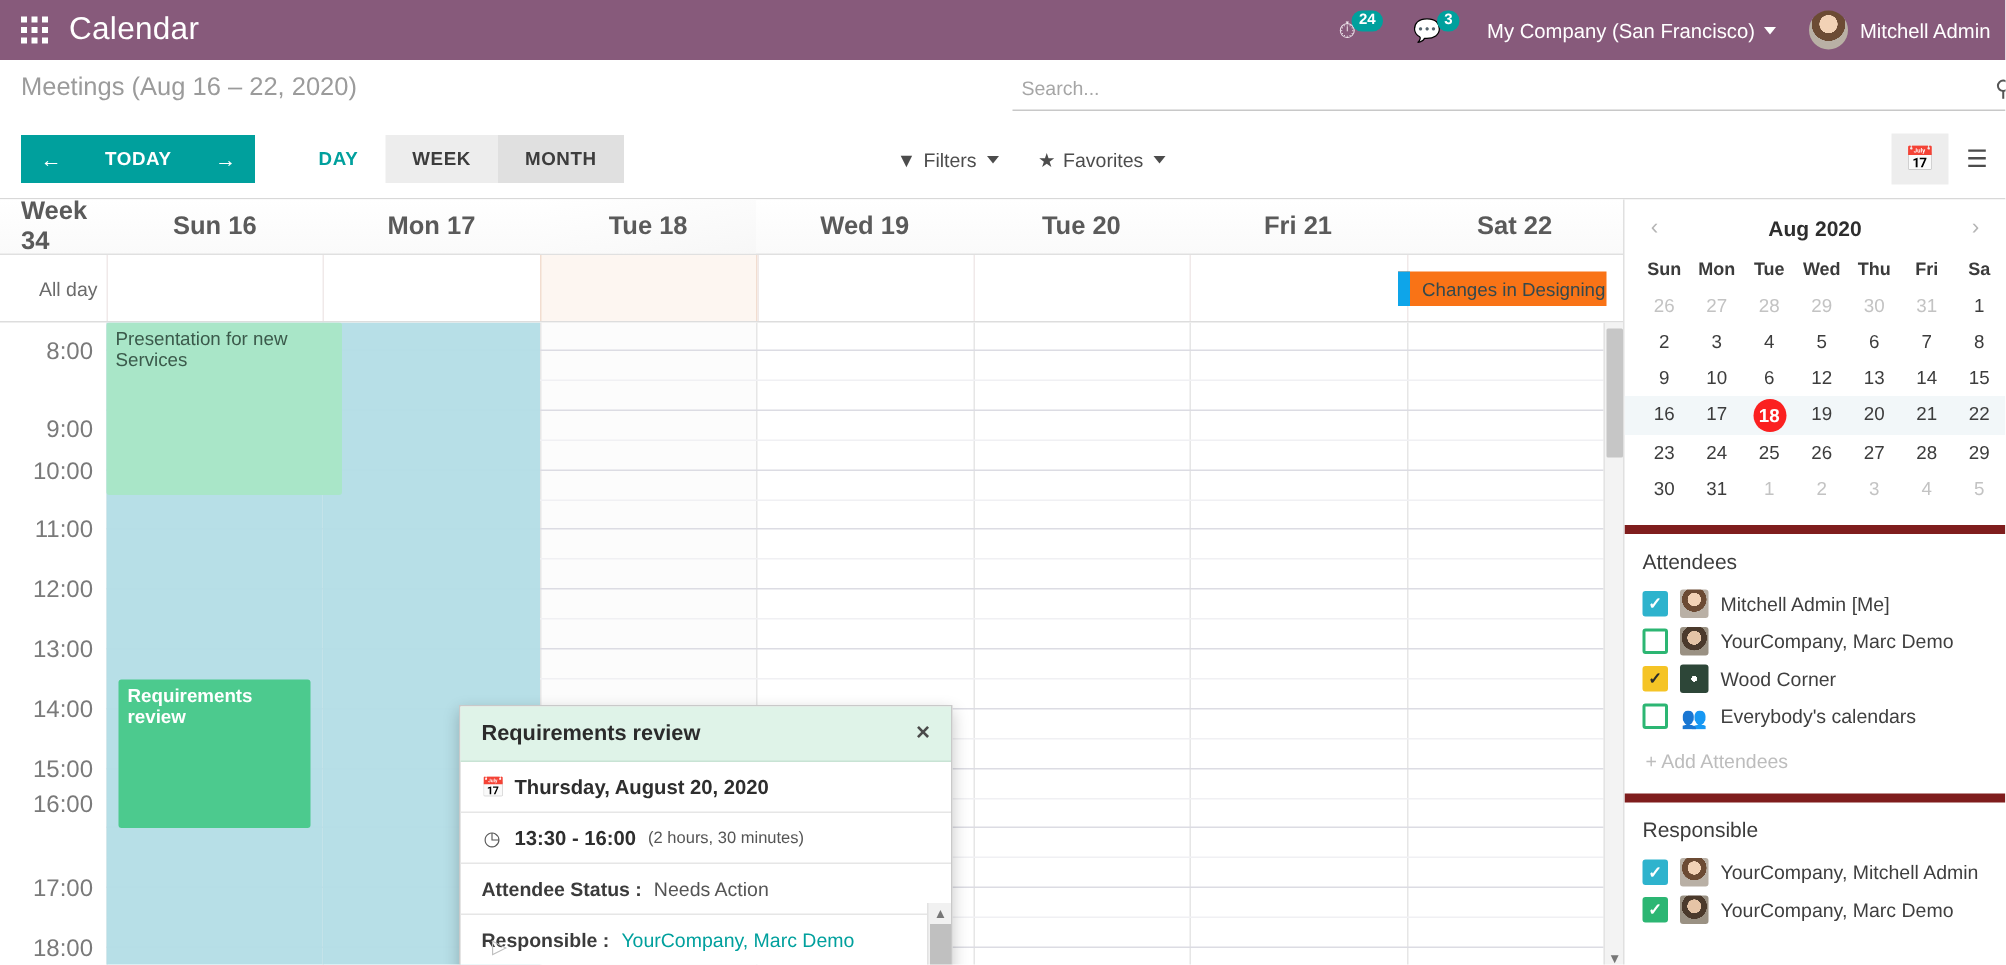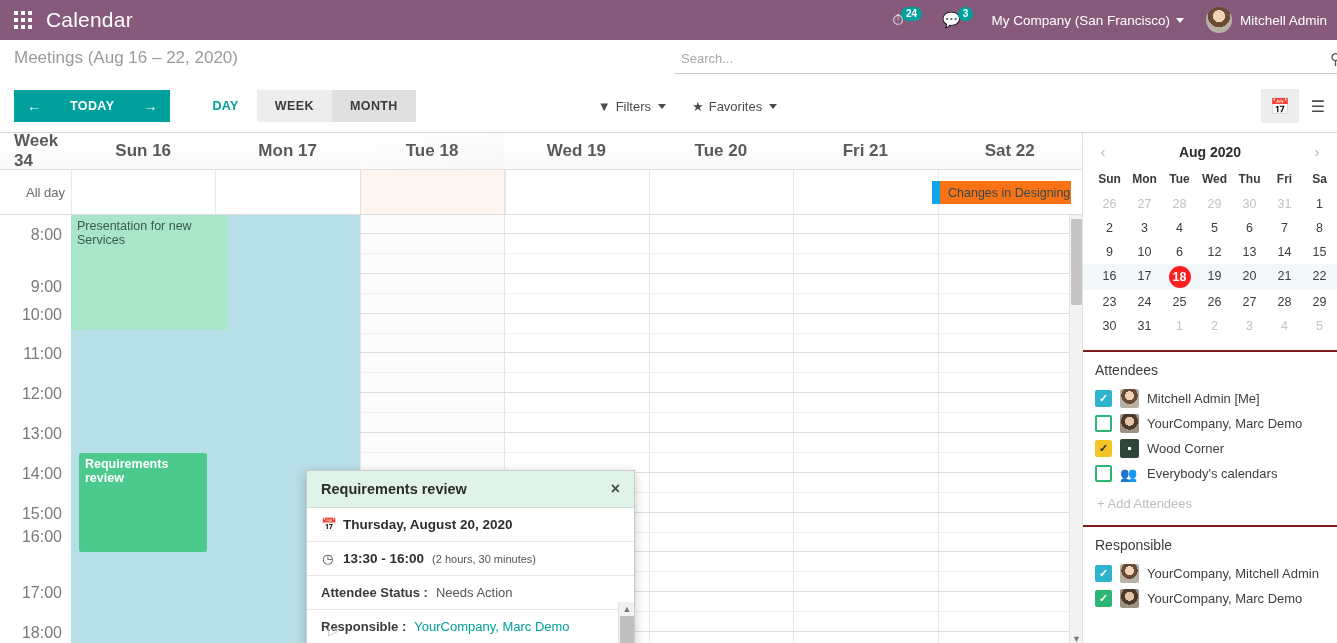--- a/index.html
+++ b/index.html
@@ -204,21 +204,21 @@
   .mc-day { font-size: 12.5px; color: #3d3d3d; text-align: center; padding: 5px 0;
             cursor: pointer; }
   .mc-day.other { color: #c3c3c3; }
   .mc-week-active { background: #f2f7f9; }
   .mc-today-dot {
     display: inline-flex; align-items: center; justify-content: center;
     width: 22px; height: 22px; border-radius: 50%; background: #fb2020; color: #fff;
     font-weight: bold; font-size: 12.5px; margin: -3px 0;
   }
   .side-sec { padding: 10px 12px 4px 12px; }
-  .side-sec.bordered { border-top: 2px solid #7f1d1d; margin-top: 6px; }
+  .side-sec.bordered { border-top: 6px solid #7f1d1d; margin-top: 6px; }
   .side-title { font-size: 14px; color: #3c3c3c; margin-bottom: 8px; }
   .flt-row { display: flex; align-items: center; gap: 8px; padding: 3px 0; cursor: pointer; }
   .cb { width: 17px; height: 17px; border: 2px solid #2cb673; border-radius: 2px;
         display: flex; align-items: center; justify-content: center; flex: 0 0 auto;
         background: #fff; font-size: 11px; color: #fff; font-weight: bold; }
   .cb.on-cyan { background: #2eb3cd; border-color: #2eb3cd; }
   .cb.on-yellow { background: #f5c426; border-color: #f5c426; color: #2b2b2b; }
   .cb.on-green { background: #2cb673; border-color: #2cb673; }
   .flt-av { width: 19px; height: 19px; border-radius: 2px; flex: 0 0 auto; }
   .flt-av.everybody { background: none; color: #555; font-size: 14px;

